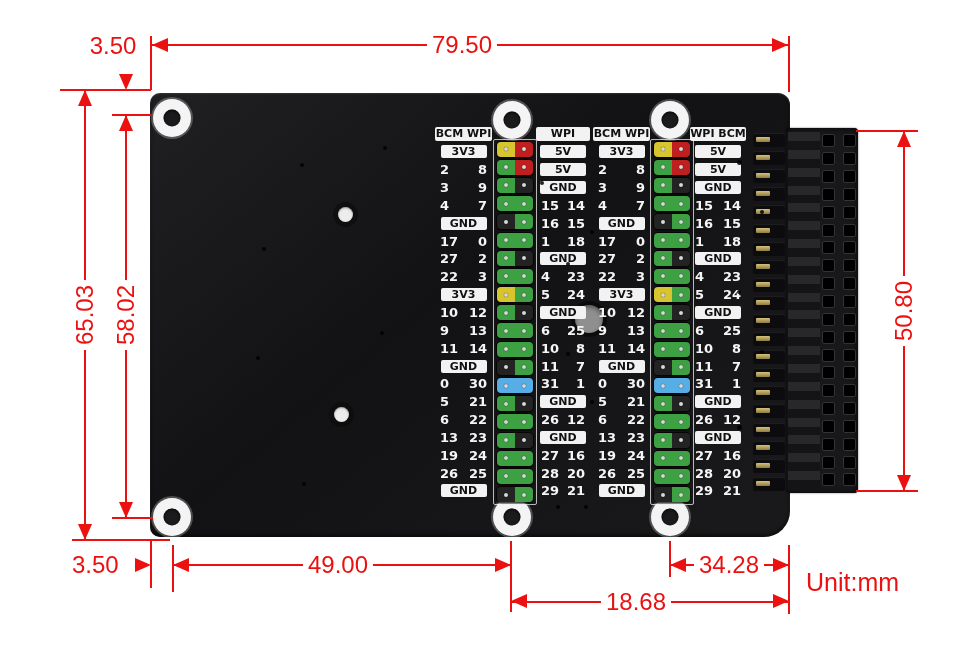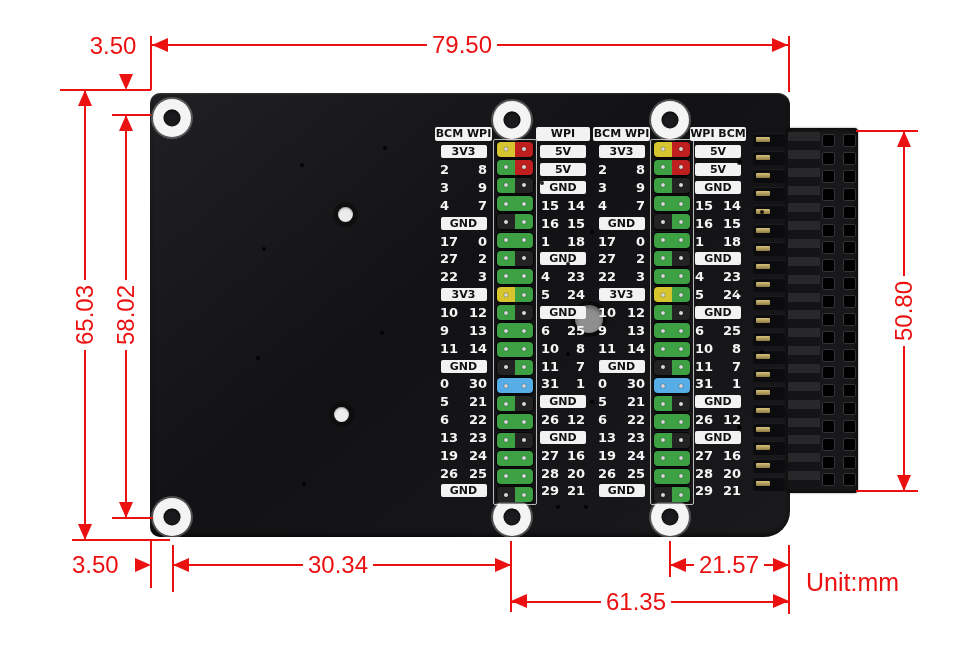--- a/index.html
+++ b/index.html
@@ -715,34 +715,34 @@
   <div class="dtext vtext" style="left:904px;top:311px;">50.80</div>
 
   <div class="dplain" style="left:72px;top:553px;">3.50</div>
   <div class="arr r" style="left:135px;top:558px;"></div>
   <div class="vline" style="left:150px;top:541px;height:47px;"></div>
   <div class="vline" style="left:172px;top:545px;height:47px;"></div>
 
   <div class="hline" style="left:173px;top:564px;width:338px;"></div>
   <div class="arr l" style="left:173px;top:558px;"></div>
   <div class="arr r" style="left:495px;top:558px;"></div>
-  <div class="dtext" style="left:338px;top:565px;">30.34</div>
+  <div class="dtext" style="left:338px;top:565px;">49.00</div>
   <div class="vline" style="left:510px;top:541px;height:71px;"></div>
 
   <div class="hline" style="left:670px;top:564px;width:119px;"></div>
   <div class="arr l" style="left:670px;top:558px;"></div>
   <div class="arr r" style="left:773px;top:558px;"></div>
-  <div class="dtext" style="left:729px;top:565px;">21.57</div>
+  <div class="dtext" style="left:729px;top:565px;">34.28</div>
   <div class="vline" style="left:669px;top:541px;height:36px;"></div>
   <div class="vline" style="left:788px;top:545px;height:69px;"></div>
 
   <div class="hline" style="left:511px;top:601px;width:278px;"></div>
   <div class="arr l" style="left:511px;top:594px;"></div>
   <div class="arr r" style="left:773px;top:594px;"></div>
-  <div class="dtext" style="left:636px;top:602px;">61.35</div>
+  <div class="dtext" style="left:636px;top:602px;">18.68</div>
 
   <div class="dplain" style="left:806px;top:570px;font-size:25px;">Unit:mm</div>
 <div class="via" style="left: 300px; top: 163px; width: 4px; height: 4px;"></div>
     <div class="via" style="left: 383px; top: 146px; width: 4px; height: 4px;"></div>
     <div class="via" style="left: 262px; top: 247px; width: 4px; height: 4px;"></div>
     <div class="via" style="left: 540px; top: 181px; width: 4px; height: 4px;"></div>
     <div class="via" style="left: 566px; top: 262px; width: 4px; height: 4px;"></div>
     <div class="via" style="left: 590px; top: 230px; width: 4px; height: 4px;"></div>
     <div class="via" style="left: 566px; top: 352px; width: 4px; height: 4px;"></div>
     <div class="via" style="left: 590px; top: 400px; width: 4px; height: 4px;"></div>

